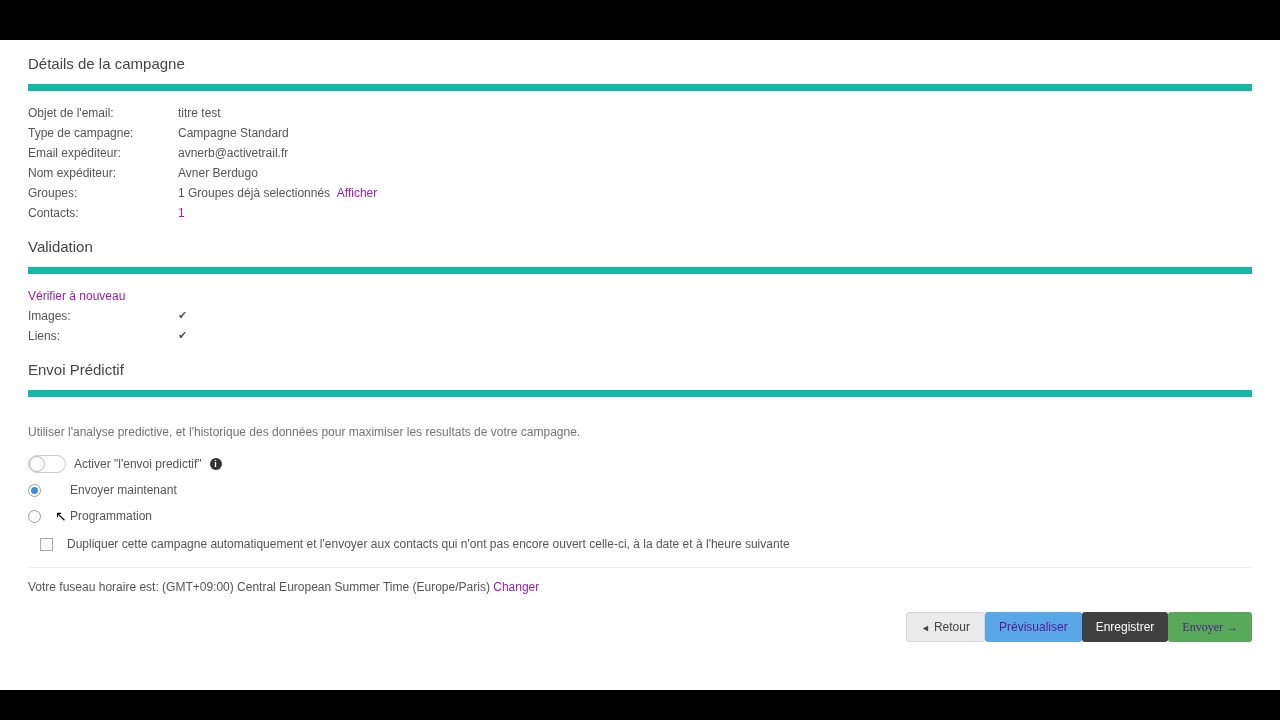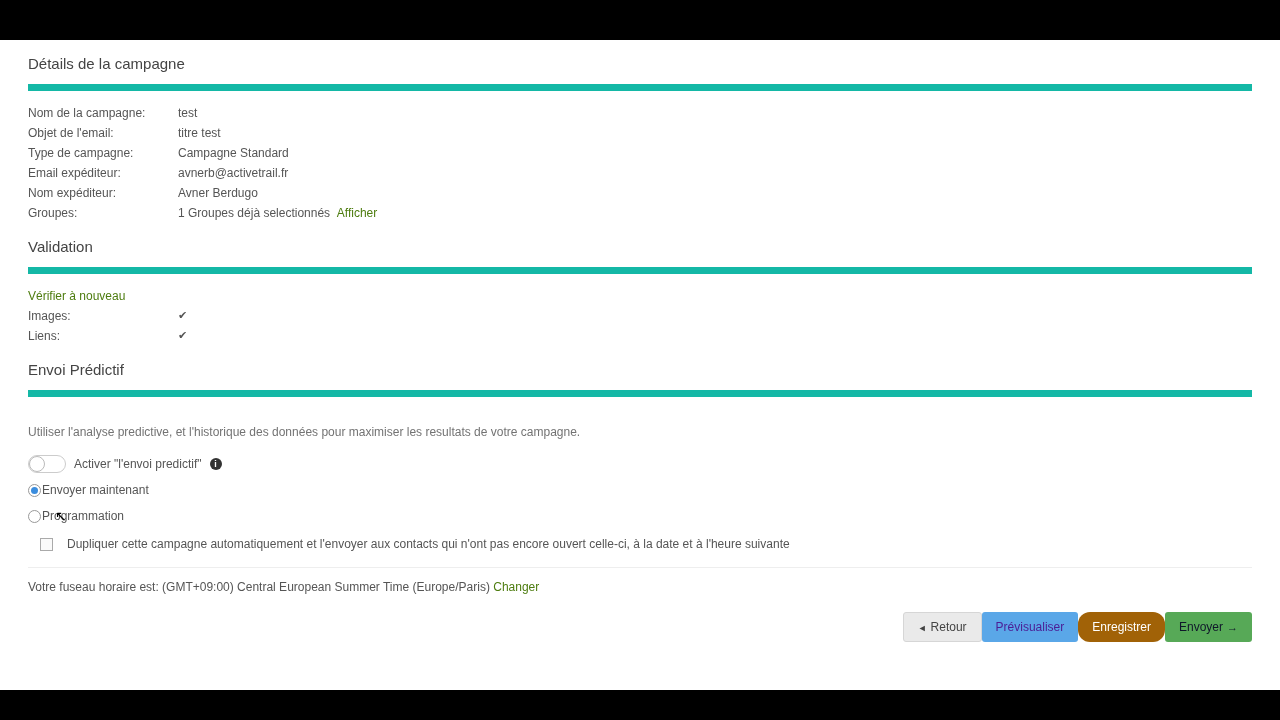--- a/index.html
+++ b/index.html
@@ -3,56 +3,52 @@
 <meta charset="utf-8">
 <style>
 * { box-sizing: border-box; margin: 0; padding: 0; }
 body { font-family: Arial, Helvetica, sans-serif; font-size: 12px; color: #555; background: #000; }
 .top-bar { height: 40px; background: #000; }
 .page { background: #fff; margin: 0; padding: 0 28px 20px 28px; min-height: 650px; position: relative; }
 .section-title { font-size: 15px; font-weight: 400; color: #444; padding: 15px 0 12px 0; border-bottom: 7px solid #14b8a6; margin-bottom: 12px; }
 .row { display: flex; padding: 3px 0; font-size: 12px; }
 .label { width: 150px; color: #555; }
 .value { color: #555; }
-.link { color: #4d7c0f; cursor: pointer; }
+.link { color: #a21caf; cursor: pointer; }
 .check { color: #555; font-size: 11px; }
 .desc { font-size: 12px; color: #737373; padding: 16px 0 8px 0; }
 .toggle-row { display: flex; align-items: center; gap: 8px; padding: 8px 0 4px 0; }
 .toggle { width: 38px; height: 18px; border-radius: 10px; background: #fff; border: 1px solid #ccc; position: relative; cursor: pointer; }
 .toggle-knob { width: 16px; height: 16px; border-radius: 50%; background: #fff; border: 1px solid #bbb; position: absolute; left: 0; top: 0; }
 .info-icon { width: 12px; height: 12px; border-radius: 50%; background: #333; color: #fff; font-size: 9px; display: inline-flex; align-items: center; justify-content: center; font-weight: bold; }
-.radio-row { display: flex; align-items: center; gap: 1px; padding: 6px 0; }
+.radio-row { display: flex; align-items: center; gap: 29px; padding: 6px 0; }
 .radio { width: 13px; height: 13px; border-radius: 50%; border: 1px solid #999; display: inline-flex; align-items: center; justify-content: center; cursor: pointer; }
 .radio.sel::after { content: ''; width: 7px; height: 7px; border-radius: 50%; background: #3b8dde; display: block; }
 .check-row { display: flex; align-items: center; gap: 14px; padding: 8px 12px; }
 .checkbox { width: 13px; height: 13px; border: 1px solid #aaa; background: #fafafa; cursor: pointer; }
 .tz-row { padding: 12px 0 0 0; font-size: 12px; border-top: 1px solid #eee; margin-top: 8px;}
 .footer { display: flex; justify-content: flex-end; gap: 0; padding: 18px 0 0 0; }
 .btn { padding: 7px 14px; border-radius: 3px; font-size: 12px; cursor: pointer; border: none; }
 .btn-gray { background: #eaeaea; color: #444; border: 1px solid #d6d6d6; }
 .btn-blue-light { background: #5aa7e8; color: #4c1d95; }
-.btn-blue { background: #a16207; color: #fff; border-radius: 12px; }
-.btn-green { background: #57a957; color: #0f172a; }
+.btn-blue { background: #404040; color: #fff; }
+.btn-green { background: #57a957; color: #4c1d95; font-family: Liberation Serif, serif; }
 .arrow-left::before { content: '◄'; font-size: 9px; margin-right: 4px; }
 .arrow-right::after { content: '→'; font-size: 11px; margin-left: 4px; font-weight: bold;}
 .cursor { position: absolute; left: 55px; top: 468px; font-size: 14px; color: #000; pointer-events: none; }
 .wrap { position: relative; width: 1280px; margin: 0 auto; overflow: hidden; }
 </style>
 </head>
 <body>
 
 <div class="wrap">
 <div class="top-bar"></div>
 <div class="page">
 
   <h2 class="section-title">Détails de la campagne</h2>
-  <div class="row">
-    <div class="label">Nom de la campagne:</div>
-    <div class="value">test</div>
-  </div>
   <div class="row">
     <div class="label">Objet de l'email:</div>
     <div class="value">titre test</div>
   </div>
   <div class="row">
     <div class="label">Type de campagne:</div>
     <div class="value">Campagne Standard</div>
   </div>
   <div class="row">
     <div class="label">Email expéditeur:</div>
@@ -61,20 +57,24 @@
   <div class="row">
     <div class="label">Nom expéditeur:</div>
     <div class="value">Avner Berdugo</div>
   </div>
   <div class="row">
     <div class="label">Groupes:</div>
     <div class="value">
       <span>1 Groupes déjà selectionnés</span>
       &nbsp;<span class="link">Afficher</span>
     </div>
+  </div>
+  <div class="row">
+    <div class="label">Contacts:</div>
+    <div class="value link">1</div>
   </div>
 
   <h2 class="section-title">Validation</h2>
   <div class="row">
     <span class="link">Vérifier à nouveau</span>
   </div>
   <div class="row">
     <div class="label">Images:</div>
     <div class="value check">✔</div>
   </div>

